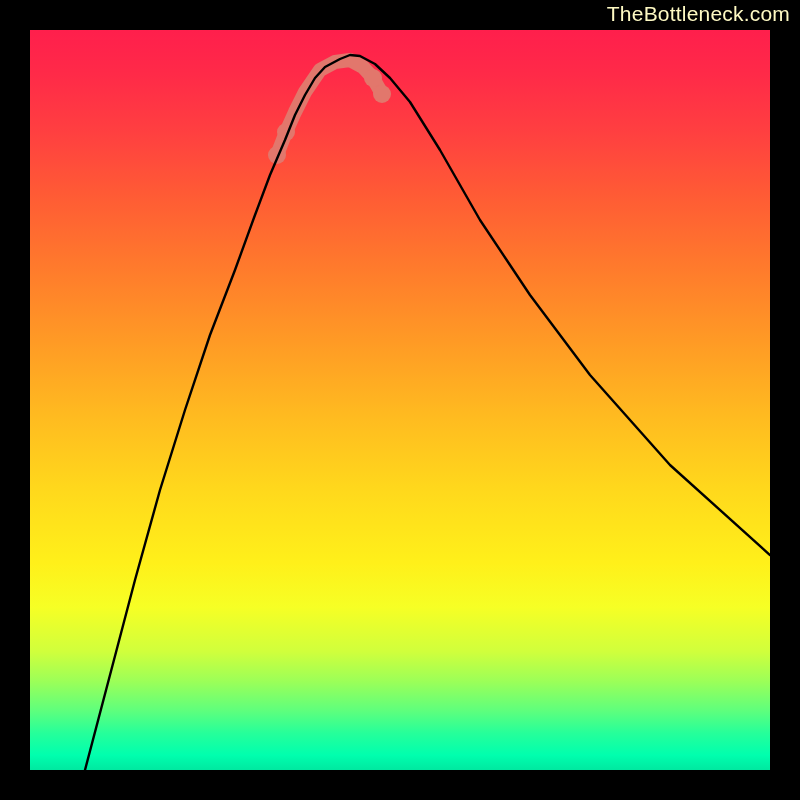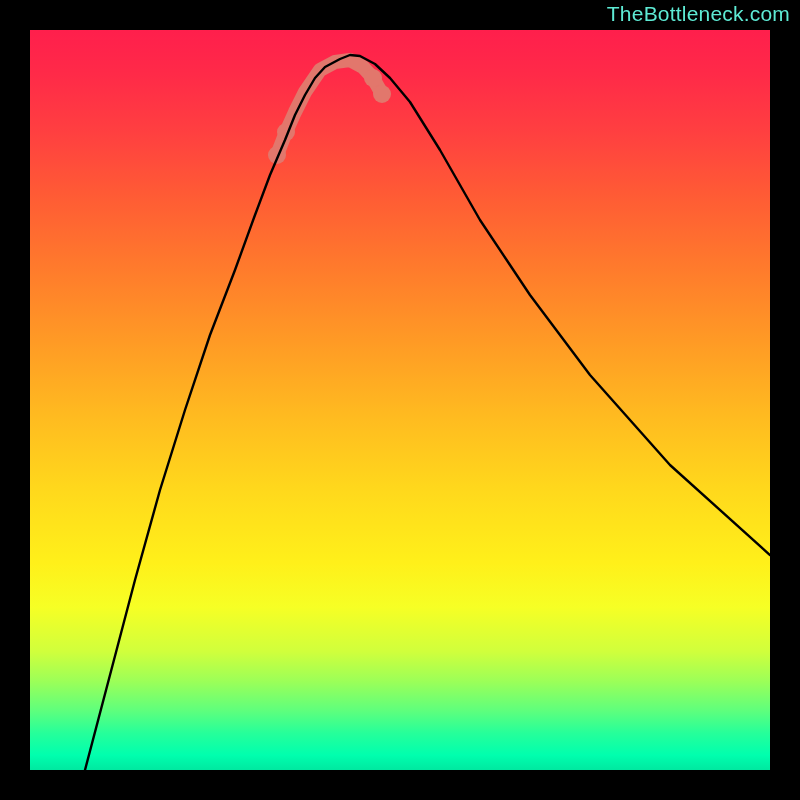--- a/index.html
+++ b/index.html
@@ -67,21 +67,21 @@
     stroke: #e2776c;
     stroke-width: 14;
     fill: none;
     stroke-linecap: round;
     stroke-linejoin: round;
   }
   .watermark {
     position: absolute;
     top: 2px;
     right: 10px;
-    color: #5eead4;
+    color: #fef9c3;
     font-size: 21px;
     letter-spacing: 0.2px;
     font-weight: 500;
   }
 </style>
 </head>
 <body>
 
 <div class="frame">
   <div class="plot">

